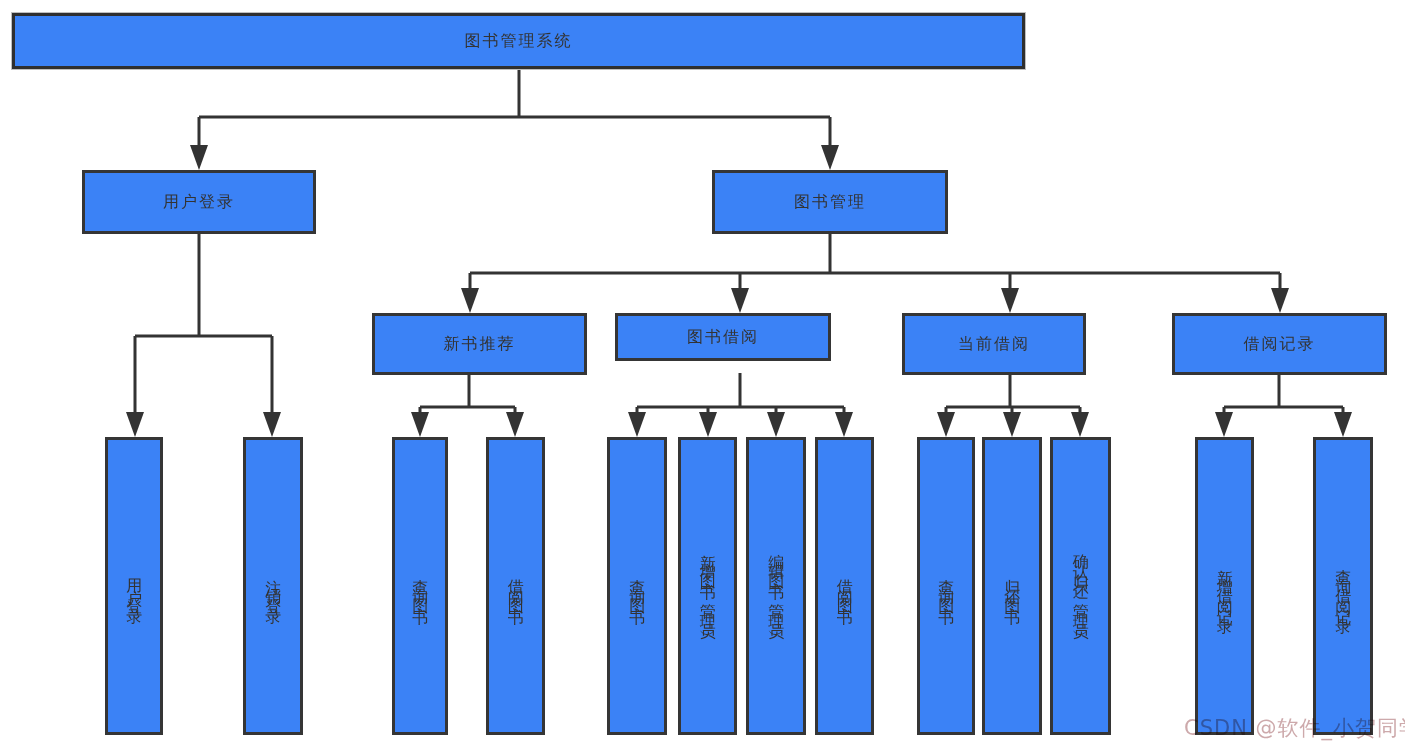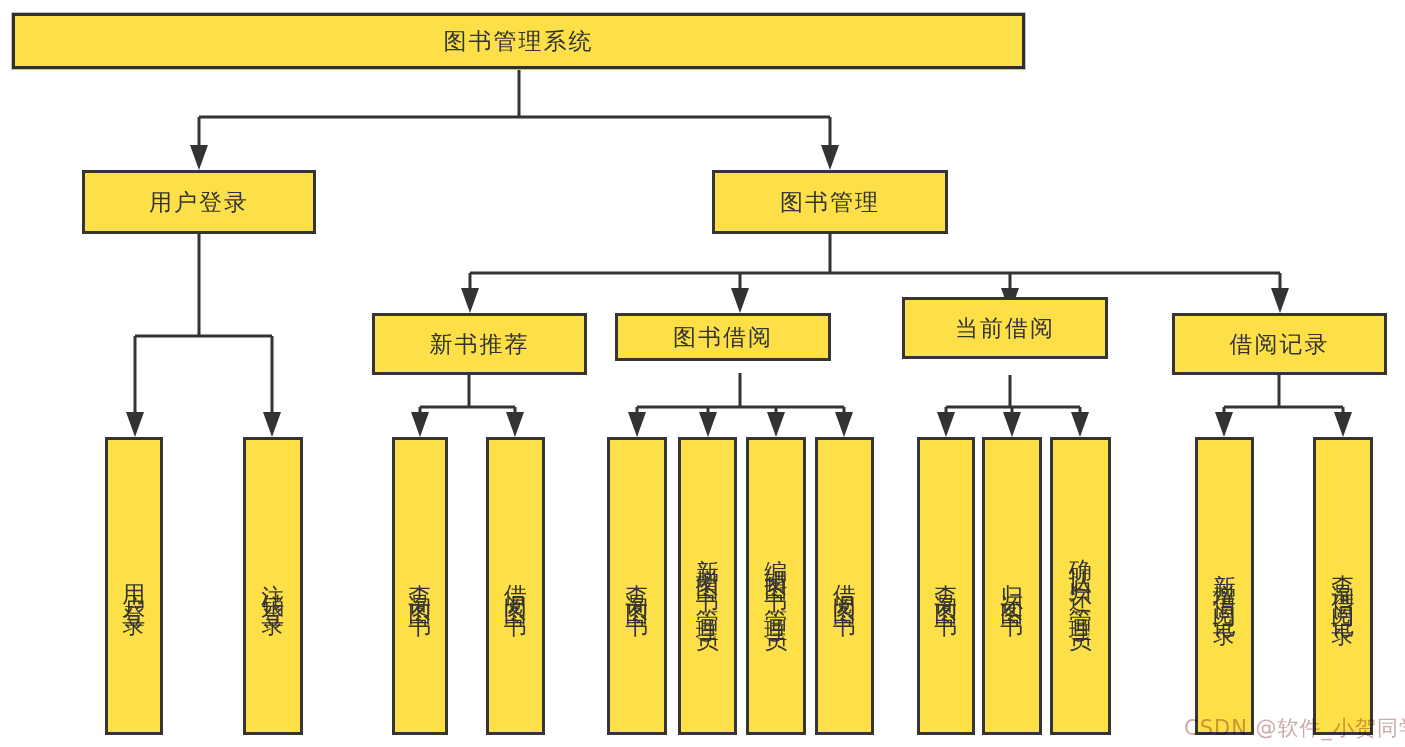--- a/index.html
+++ b/index.html
@@ -18,27 +18,27 @@
   .connectors {
     position: absolute;
     left: 0;
     top: 0;
     width: 1405px;
     height: 747px;
   }
   .box {
     position: absolute;
     box-sizing: border-box;
-    background: #fde047;
+    background: #3b82f6;
     border: 3px solid #353535;
     display: flex;
     align-items: center;
     justify-content: center;
     color: #333333;
-    font-size: 23px;
+    font-size: 16px;
     z-index: 2;
   }
   .box.root {
     border-color: #2f2f2f;
     box-shadow: 0 0 0 1px #bfbfbf;
   }
   .hlabel {
     letter-spacing: 2px;
     white-space: nowrap;
   }
@@ -108,21 +108,21 @@
   <div class="box" style="left:712px; top:170px; width:236px; height:64px;">
     <span class="hlabel">图书管理</span>
   </div>
 
   <div class="box" style="left:372px; top:313px; width:215px; height:62px;">
     <span class="hlabel">新书推荐</span>
   </div>
   <div class="box" style="left:615px; top:313px; width:216px; height:48px;">
     <span class="hlabel">图书借阅</span>
   </div>
-  <div class="box" style="left:902px; top:297px; width:206px; height:62px;">
+  <div class="box" style="left:902px; top:313px; width:184px; height:62px;">
     <span class="hlabel">当前借阅</span>
   </div>
   <div class="box" style="left:1172px; top:313px; width:215px; height:62px;text-align:center;">
     <span class="hlabel">借阅记录</span>
   </div>
 
   <div class="box leaf" style="left:105px; top:437px; width:58px; height:298px;">
     <span class="vlabel">用户登录</span>
   </div>
   <div class="box leaf" style="left:243px; top:437px; width:60px; height:298px;">

